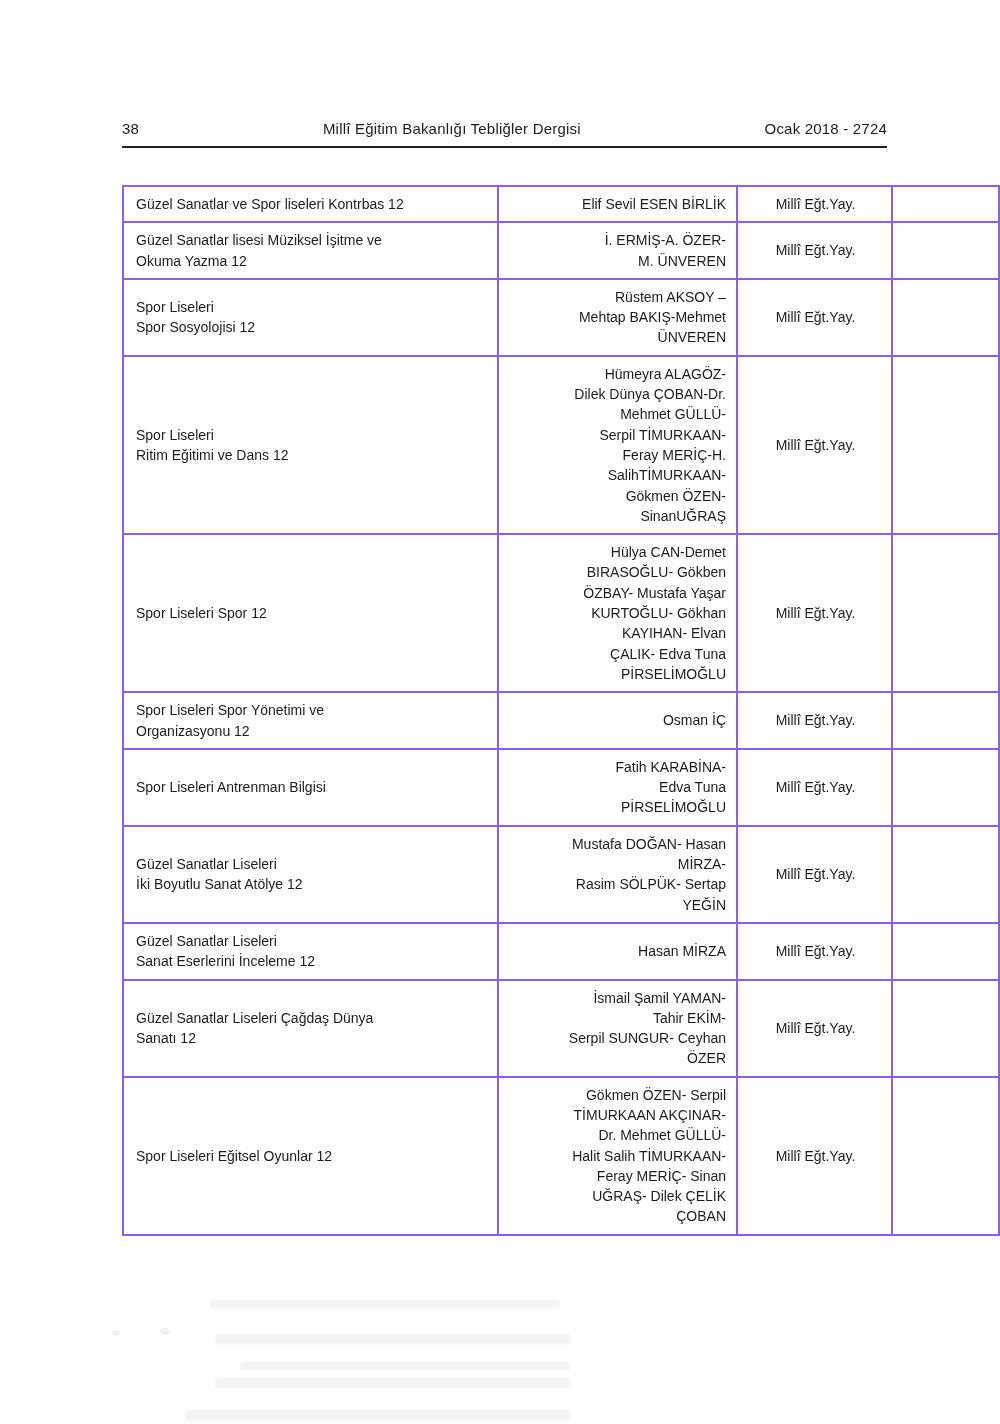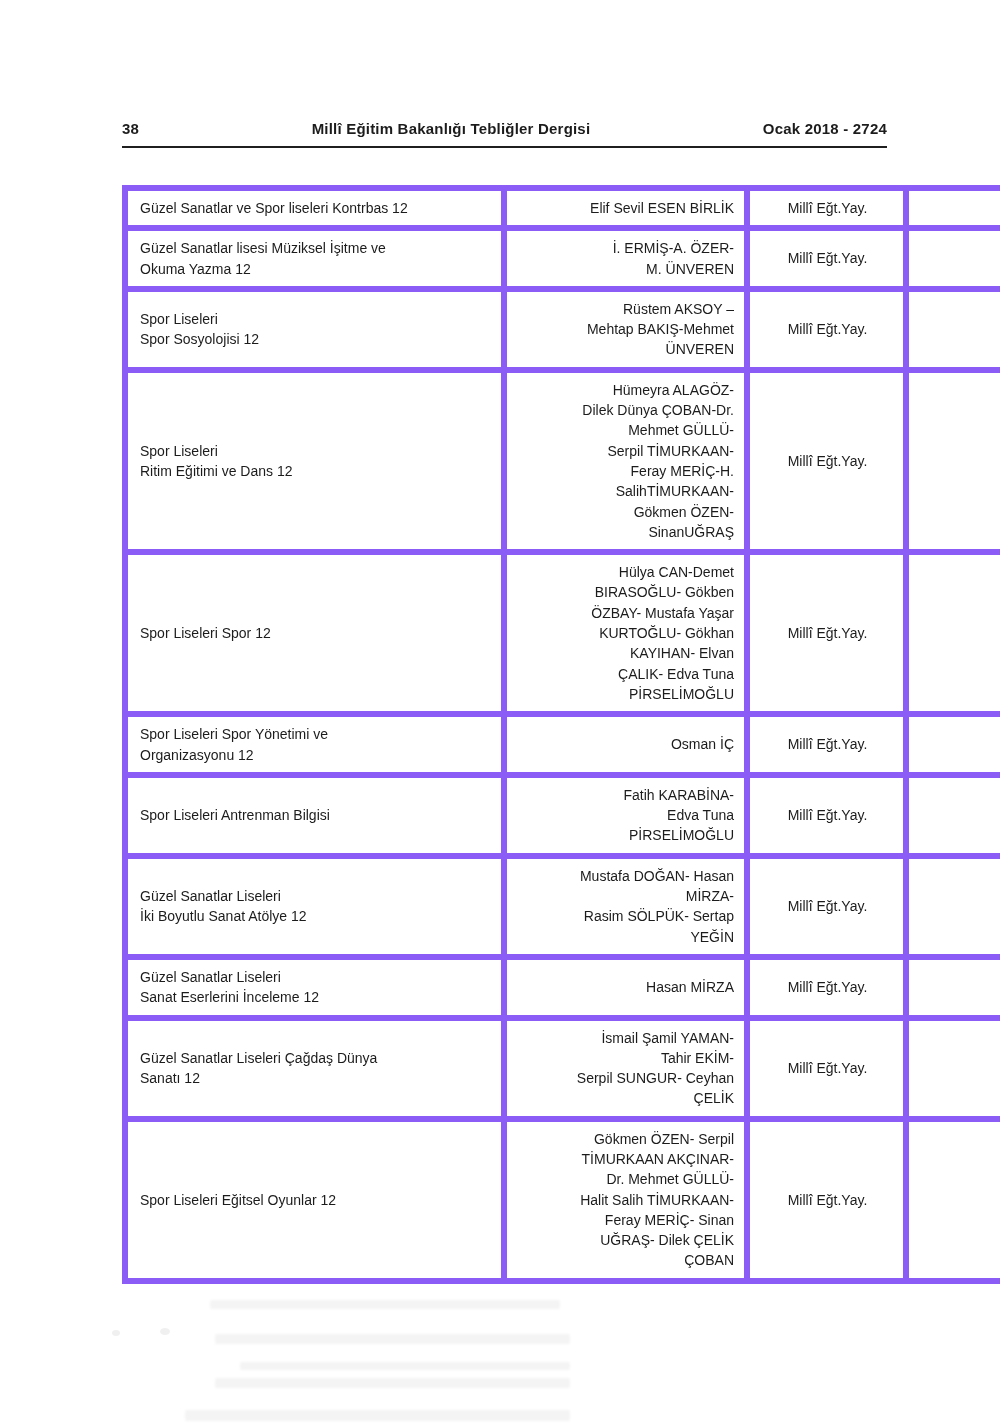--- a/index.html
+++ b/index.html
@@ -18,21 +18,20 @@
   .page-header {
     position: absolute;
     left: 122px;
     top: 120px;
     width: 765px;
     display: flex;
     align-items: flex-start;
     justify-content: space-between;
     font-size: 15px;
     letter-spacing: 0.2px;
-    font-weight: bold;
   }
   .page-header .center-title {
     flex: 1;
     text-align: center;
   }
   .header-rule {
     position: absolute;
     left: 122px;
     top: 146px;
     width: 765px;
@@ -43,21 +42,21 @@
     position: absolute;
     left: 122px;
     top: 185px;
     width: 780px;
     border-collapse: collapse;
     table-layout: fixed;
     font-size: 14px;
     line-height: 1.45;
   }
   table.booklist td {
-    border: 6px solid #8b5cf6;
+    border: 2px solid #8b5cf6;
     padding: 7px 10px 7px 12px;
     vertical-align: middle;
     white-space: pre-line;
     overflow: hidden;
   }
   td.c-course  { width: 351px; text-align: left; }
   td.c-authors { width: 215px; text-align: right; }
   td.c-pub     { width: 131px; text-align: center; padding-left: 6px; padding-right: 6px; }
   td.c-note    { width: 83px; }
   tr.r1  { height: 33px; }
@@ -178,21 +177,21 @@
       <td class="c-authors">Hasan MİRZA</td>
       <td class="c-pub">Millî Eğt.Yay.</td>
       <td class="c-note"></td>
     </tr>
     <tr class="r10">
       <td class="c-course">Güzel Sanatlar Liseleri Çağdaş Dünya
 Sanatı 12</td>
       <td class="c-authors">İsmail Şamil YAMAN-
 Tahir EKİM-
 Serpil SUNGUR- Ceyhan
-ÇELİK</td>
+ÖZER</td>
       <td class="c-pub">Millî Eğt.Yay.</td>
       <td class="c-note"></td>
     </tr>
     <tr class="r11">
       <td class="c-course">Spor Liseleri Eğitsel Oyunlar 12</td>
       <td class="c-authors">Gökmen ÖZEN- Serpil
 TİMURKAAN AKÇINAR-
 Dr. Mehmet GÜLLÜ-
 Halit Salih TİMURKAAN-
 Feray MERİÇ- Sinan

